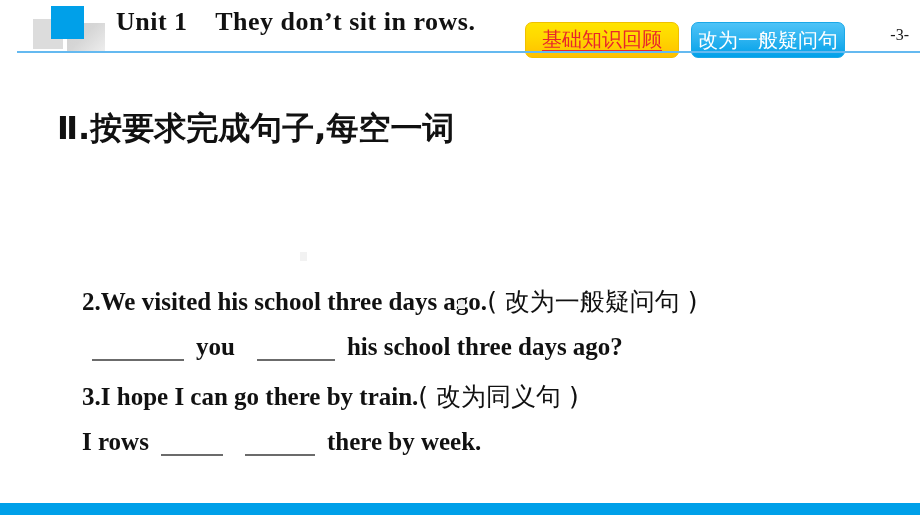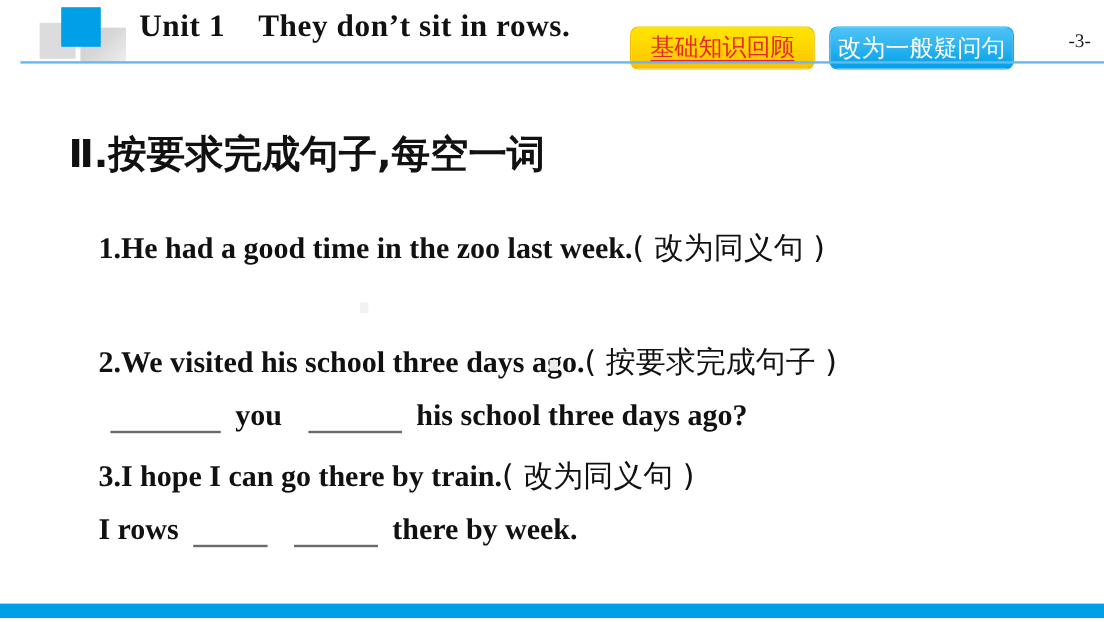--- a/index.html
+++ b/index.html
@@ -208,27 +208,24 @@
 
   <div class="page-num">-3-</div>
 
   <div class="header-rule"></div>
 </div>
 
 <div class="content">
 
   <div class="section-heading">Ⅱ.按要求完成句子,每空一词</div>
 
-  <div class="qline q1">
-    <span>1.</span><span>He had a good time in the zoo last week.</span><span class="cn">( 改为同义句 )</span>
-  </div>
 
 
   <div class="qline q2">
-    <span>2.</span><span>We visited his school three days ago.</span><span class="cn">( 按要求完成句子 )</span>
+    <span>2.</span><span>We visited his school three days ago.</span><span class="cn">( 改为一般疑问句 )</span>
   </div>
 
   <div class="qline a2">
     <span class="blank bl-w3"></span><span class="gap-sm"></span><span>you</span><span class="gap-md"></span><span class="blank bl-w4"></span><span class="gap-sm"></span><span>his school three days ago?</span>
   </div>
 
   <div class="qline q3">
     <span>3.</span><span>I hope I can go there by train.</span><span class="cn">( 改为同义句 )</span>
   </div>
 

